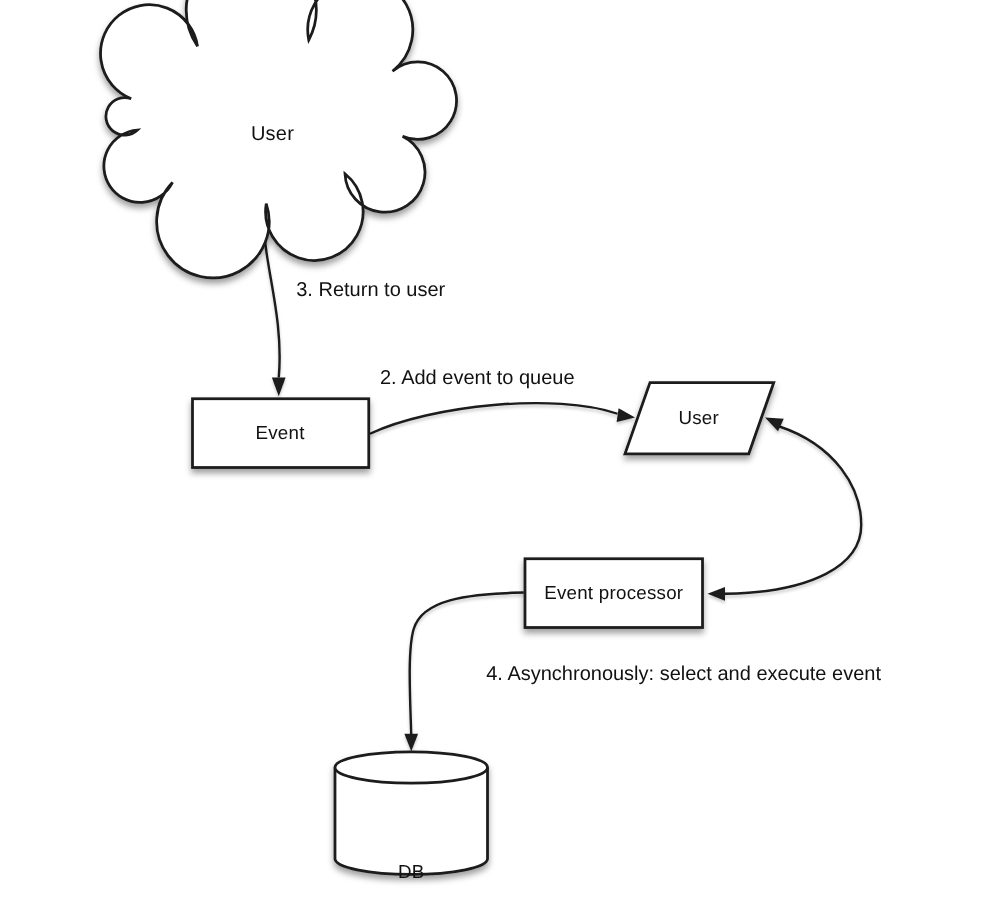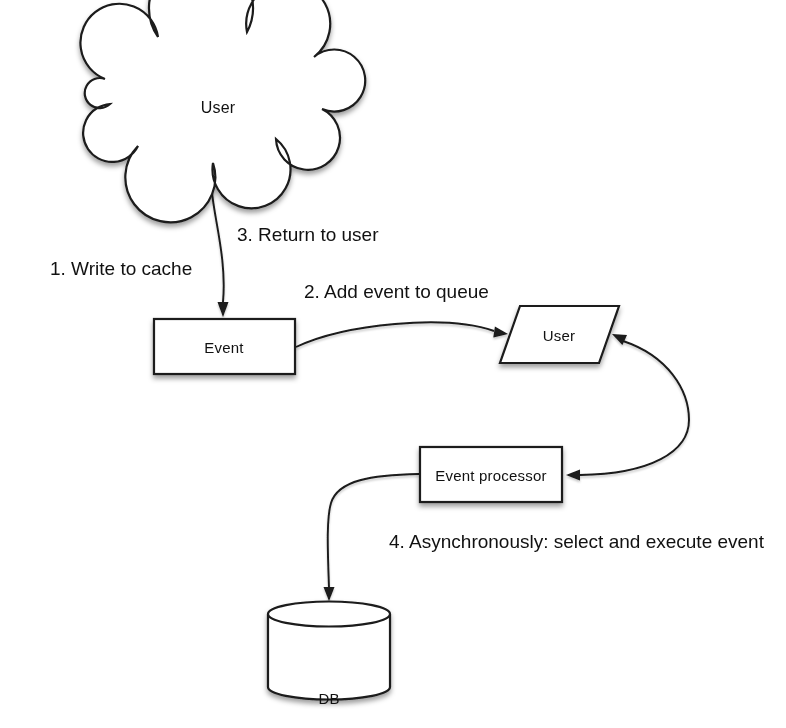--- a/index.html
+++ b/index.html
@@ -26,21 +26,21 @@
     color: #111111;
     font-size: 15px;
     letter-spacing: 0.2px;
     white-space: nowrap;
     user-select: none;
   }
   .node-label.user { font-size: 16px; }
   .edge-label {
     position: absolute;
     color: #111111;
-    font-size: 19px;
+    font-size: 16px;
     white-space: nowrap;
     user-select: none;
   }
   .shape {
     fill: #ffffff;
     stroke: #1a1a1a;
     stroke-width: 2.2;
   }
   .edge {
     fill: none;
@@ -106,18 +106,17 @@
       </g>
     </g>
   </svg>
 
   <div class="node-label user" style="left:218px; top:108px;">User</div>
   <div class="node-label" style="left:224px; top:347px;">Event</div>
   <div class="node-label" style="left:559px; top:335px;">User</div>
   <div class="node-label" style="left:491px; top:475px;text-align:right;">Event processor</div>
   <div class="node-label" style="left:329px; top:656px;margin-top:42px;">DB</div>
 
-  <div class="edge-label" style="left:50px; top:258px;">1. Write to cache</div>
   <div class="edge-label" style="left:237px; top:224px;">3. Return to user</div>
-  <div class="edge-label" style="left:304px; top:281px;">2. Add event to queue</div>
+  <div class="edge-label" style="left:304px; top:294px;">2. Add event to queue</div>
   <div class="edge-label" style="left:362px; top:531px;margin-left:27px;">4. Asynchronously: select and execute event</div>
 
 </div>
 
 </body></html>

